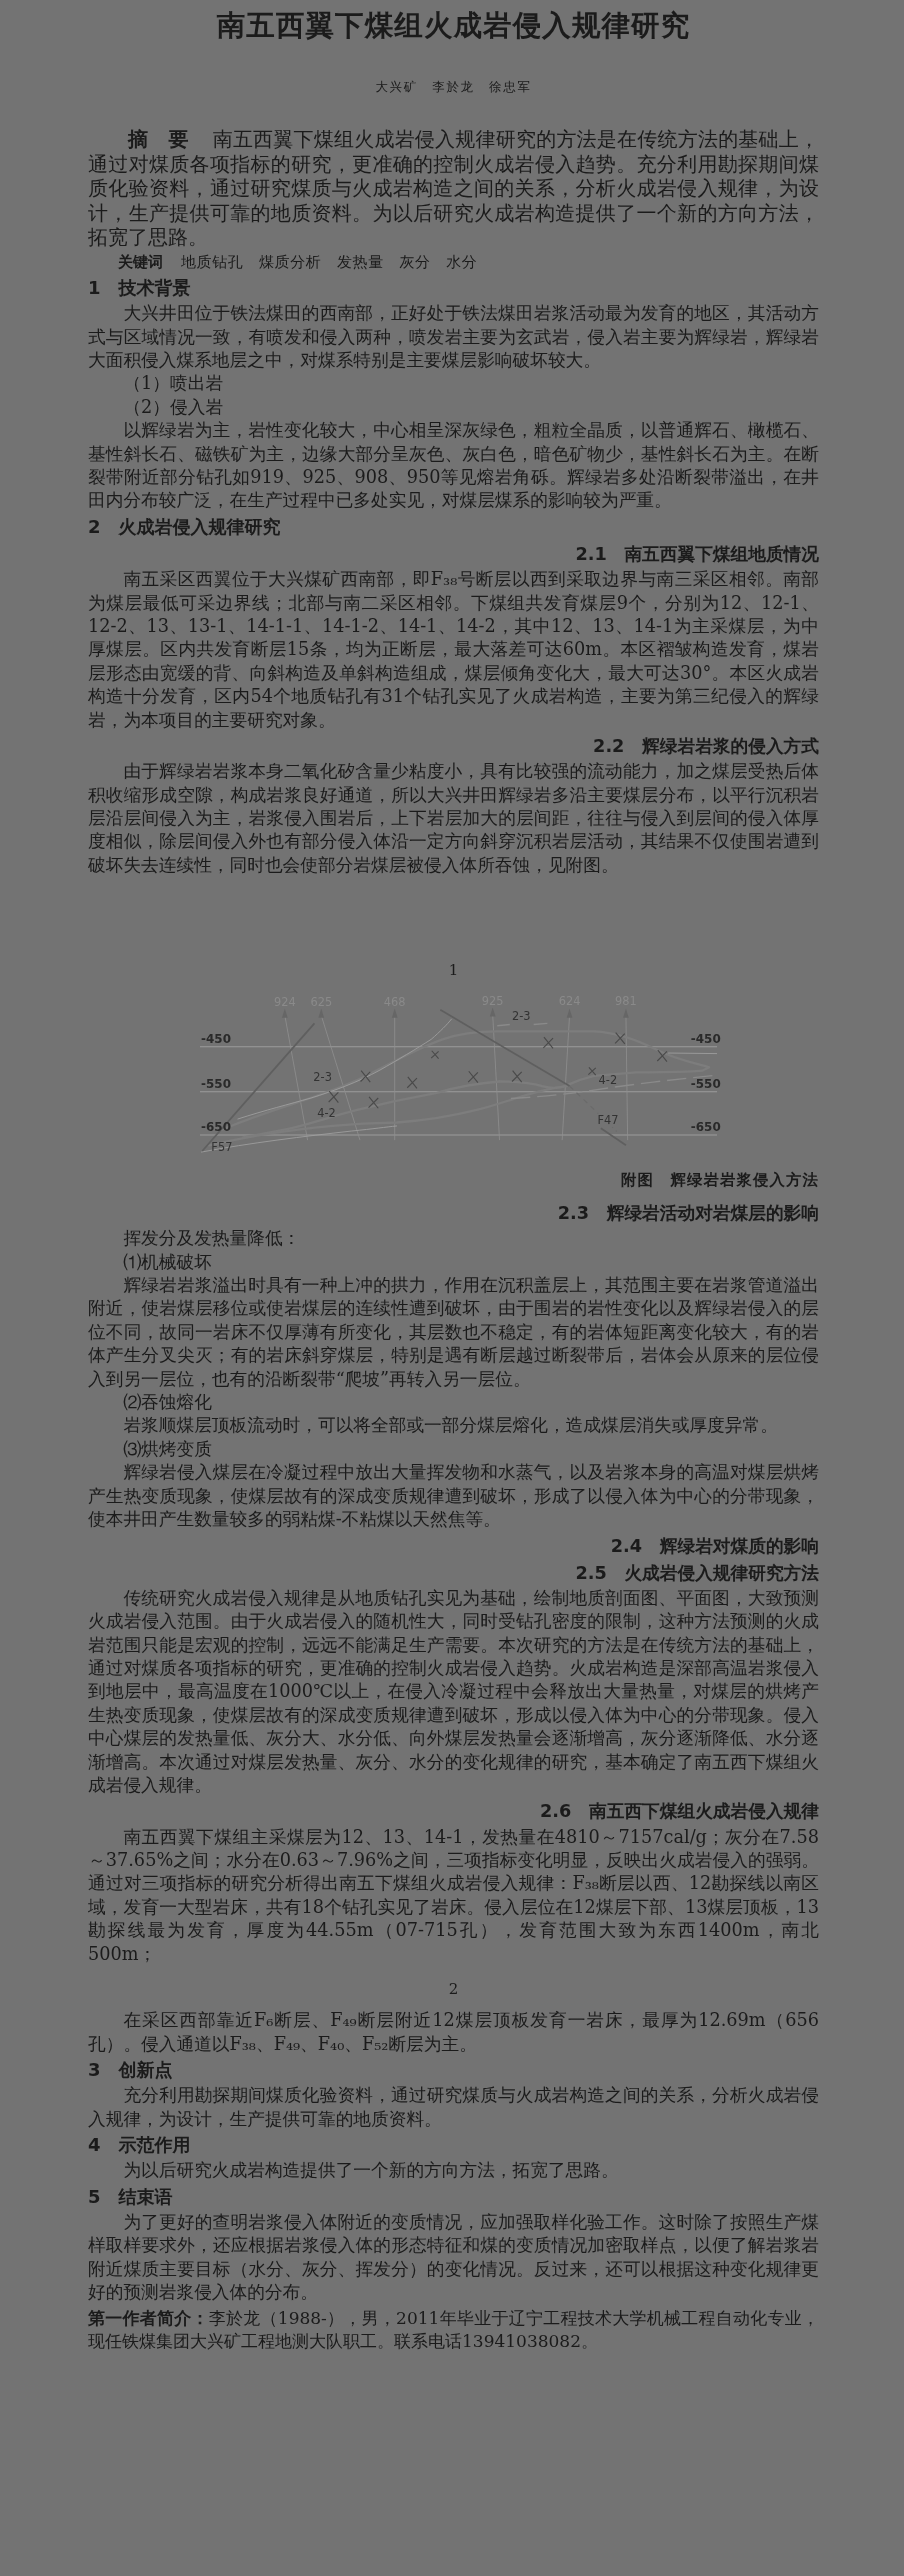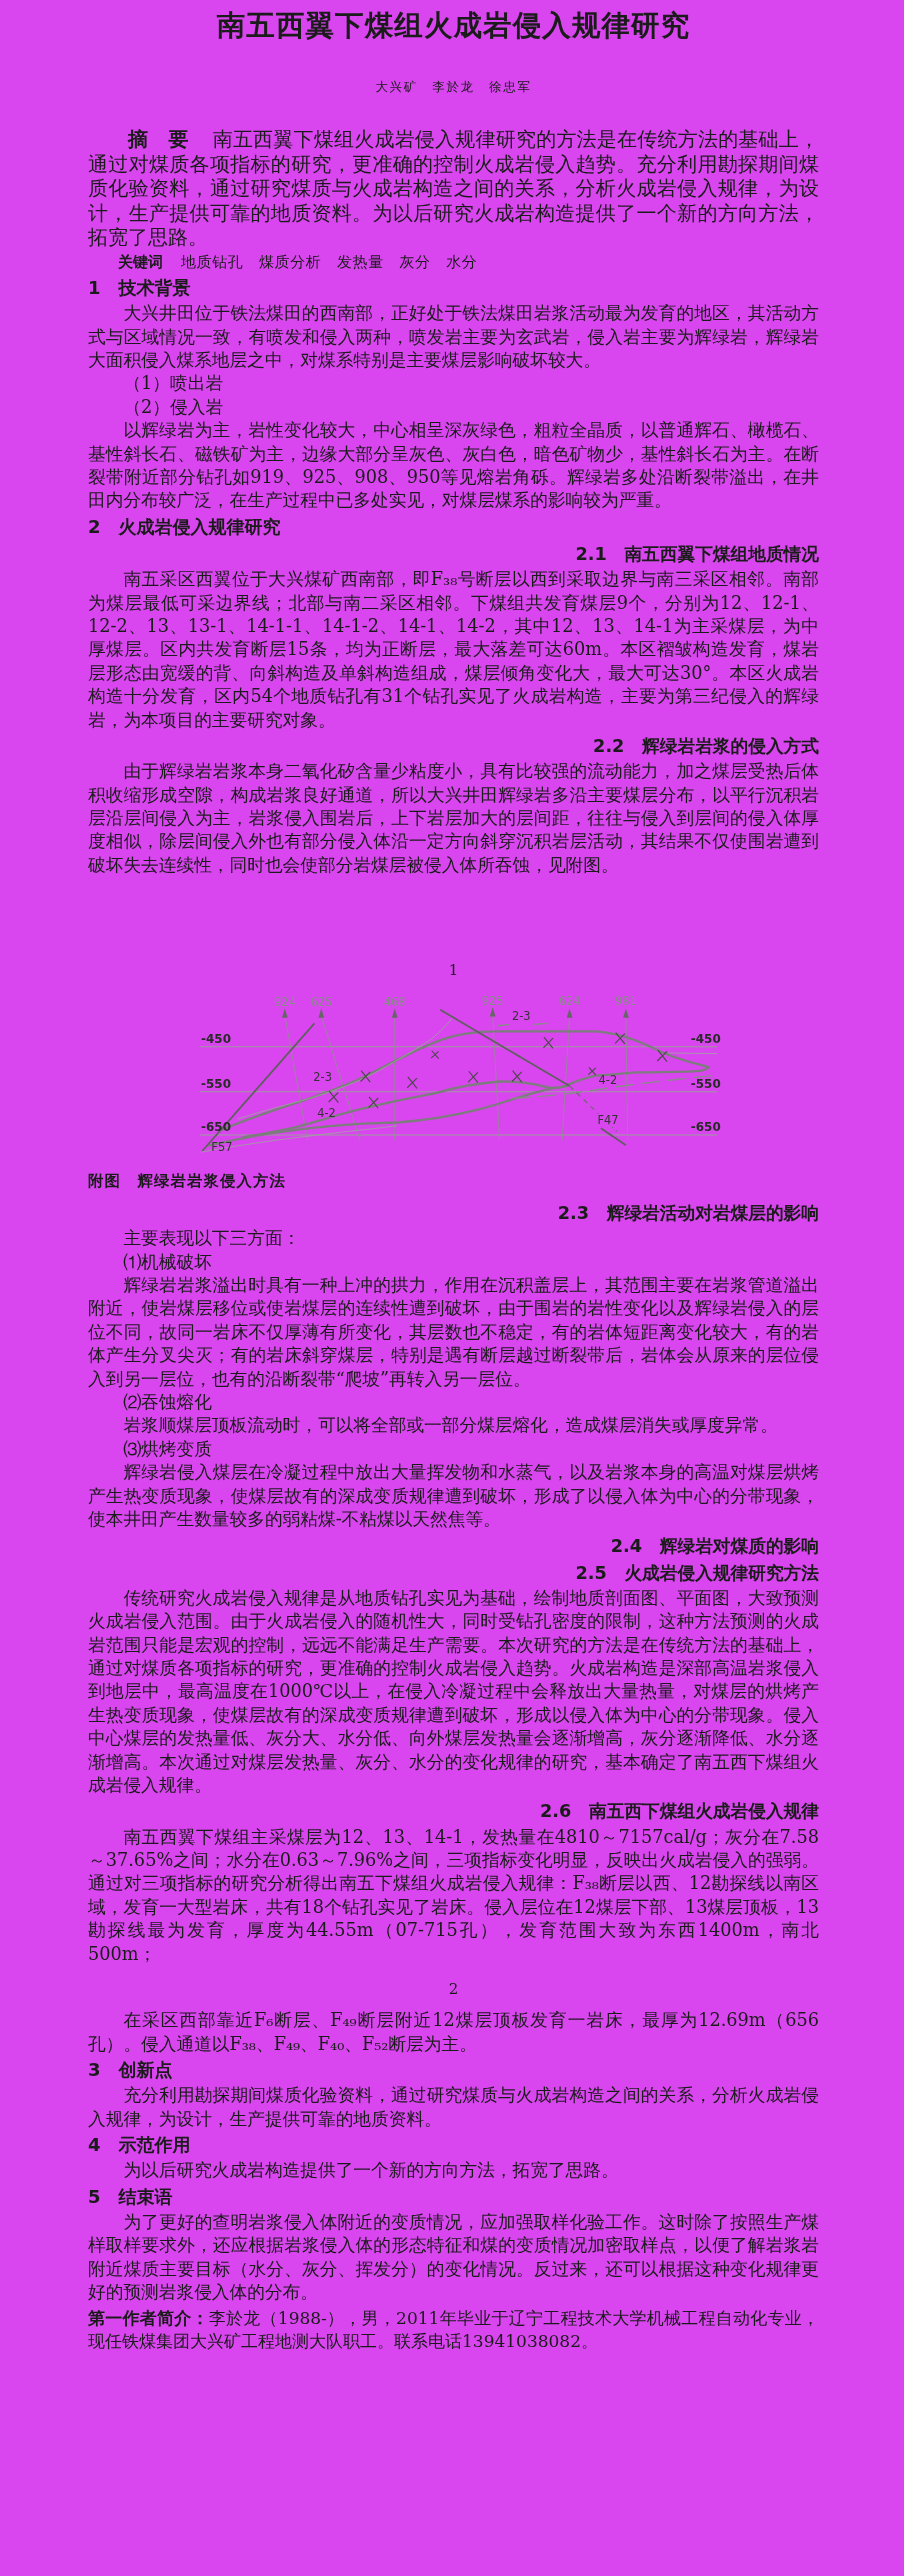--- a/index.html
+++ b/index.html
@@ -1,20 +1,20 @@
 <!DOCTYPE html>
 <html style="font-size:9px"><head>
 <meta charset="utf-8">
 <style>
   html,body{margin:0;padding:0;background:#ffffff;}
   .page{
     width:904px;
     min-height:2576px;
     box-sizing:border-box;
-    background:#d946ef;
+    background:#737373;
     padding:8px 85px 23px 88px;
     color:#1b1b1b;
     font-family:"DejaVu Serif", serif;
     overflow:hidden;
   }
   .doc-title{
     font-family:"DejaVu Sans", sans-serif;
     font-weight:bold;
     font-size:28.5px;
     line-height:35px;
@@ -85,23 +85,24 @@
     text-align:center;
   }
   .figure-svg{
     display:block;
     margin:17px 0 0 104px;
   }
   .figure-caption{
     font-size:15.4px;
     line-height:20.5px;
     font-weight:bold;
-    text-align:left;
+    text-align:right;
     margin:3.4px 0 0 0;
     letter-spacing:1.1px;
+    font-family:Liberation Mono, monospace;
   }
   .h-after-fig{margin-top:9px;}
   .bio{
     font-size:17px;
     line-height:23.4px;
     text-align:justify;
     text-indent:0;
     margin:2.3px 0 0 0;
   }
   .bio .lbl{
@@ -225,21 +226,21 @@
       <text class="fig-seam-label" x="220" y="212">4-2</text>
       <text class="fig-seam-label" x="714" y="154">4-2</text>
 
       <text class="fig-fault-label" x="34" y="272">F57</text>
       <text class="fig-fault-label" x="712" y="224">F47</text>
     </svg>
     <p class="figure-caption">附图　辉绿岩岩浆侵入方法</p>
   </div>
 
   <h3 class="h-sub h-after-fig">2.3　辉绿岩活动对岩煤层的影响</h3>
-  <p class="para">主要表现以下三方面：</p>
+  <p class="para">挥发分及发热量降低：</p>
   <p class="para">⑴机械破坏</p>
   <p class="para">辉绿岩岩浆溢出时具有一种上冲的拱力，作用在沉积盖层上，其范围主要在岩浆管道溢出附近，使岩煤层移位或使岩煤层的连续性遭到破坏，由于围岩的岩性变化以及辉绿岩侵入的层位不同，故同一岩床不仅厚薄有所变化，其层数也不稳定，有的岩体短距离变化较大，有的岩体产生分叉尖灭；有的岩床斜穿煤层，特别是遇有断层越过断裂带后，岩体会从原来的层位侵入到另一层位，也有的沿断裂带“爬坡”再转入另一层位。</p>
   <p class="para">⑵吞蚀熔化</p>
   <p class="para">岩浆顺煤层顶板流动时，可以将全部或一部分煤层熔化，造成煤层消失或厚度异常。</p>
   <p class="para">⑶烘烤变质</p>
   <p class="para">辉绿岩侵入煤层在冷凝过程中放出大量挥发物和水蒸气，以及岩浆本身的高温对煤层烘烤产生热变质现象，使煤层故有的深成变质规律遭到破坏，形成了以侵入体为中心的分带现象，使本井田产生数量较多的弱粘煤-不粘煤以天然焦等。</p>
 
   <h3 class="h-sub">2.4　辉绿岩对煤质的影响</h3>
 
   <h3 class="h-sub">2.5　火成岩侵入规律研究方法</h3>

